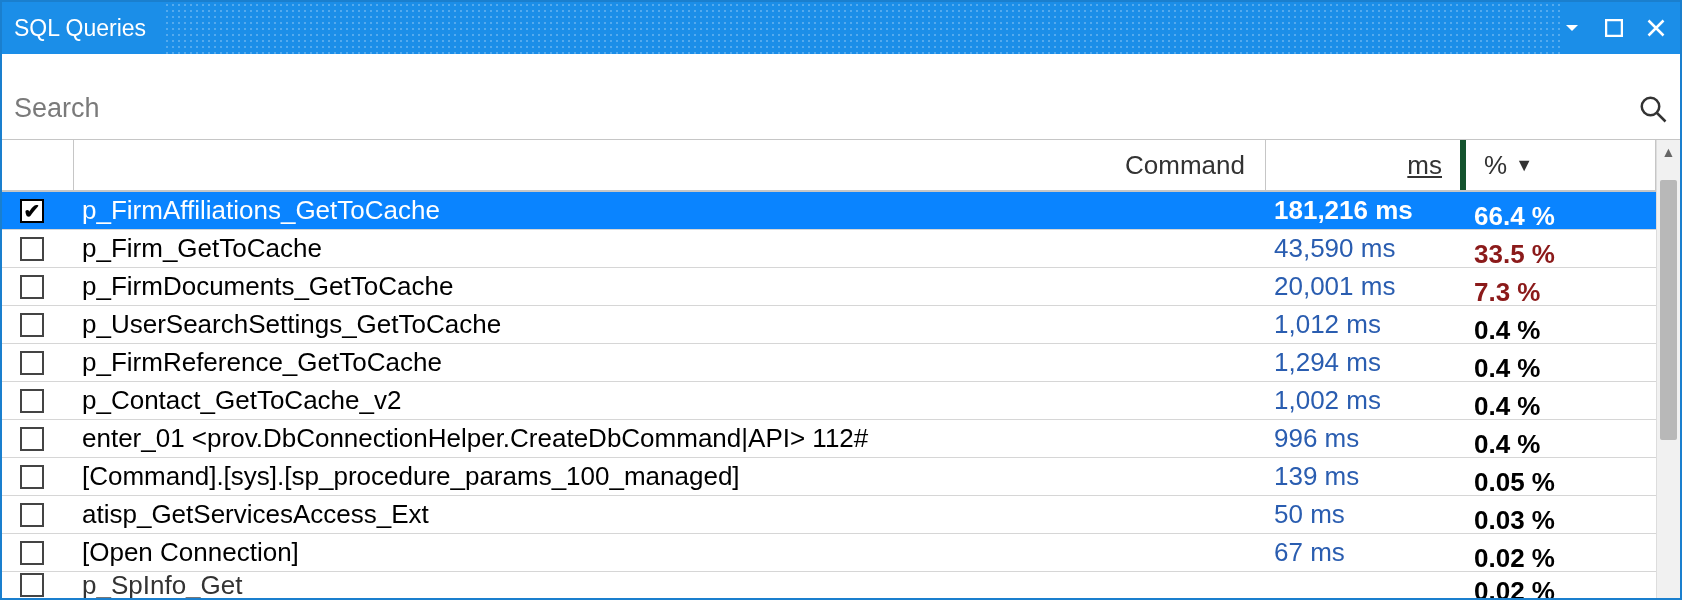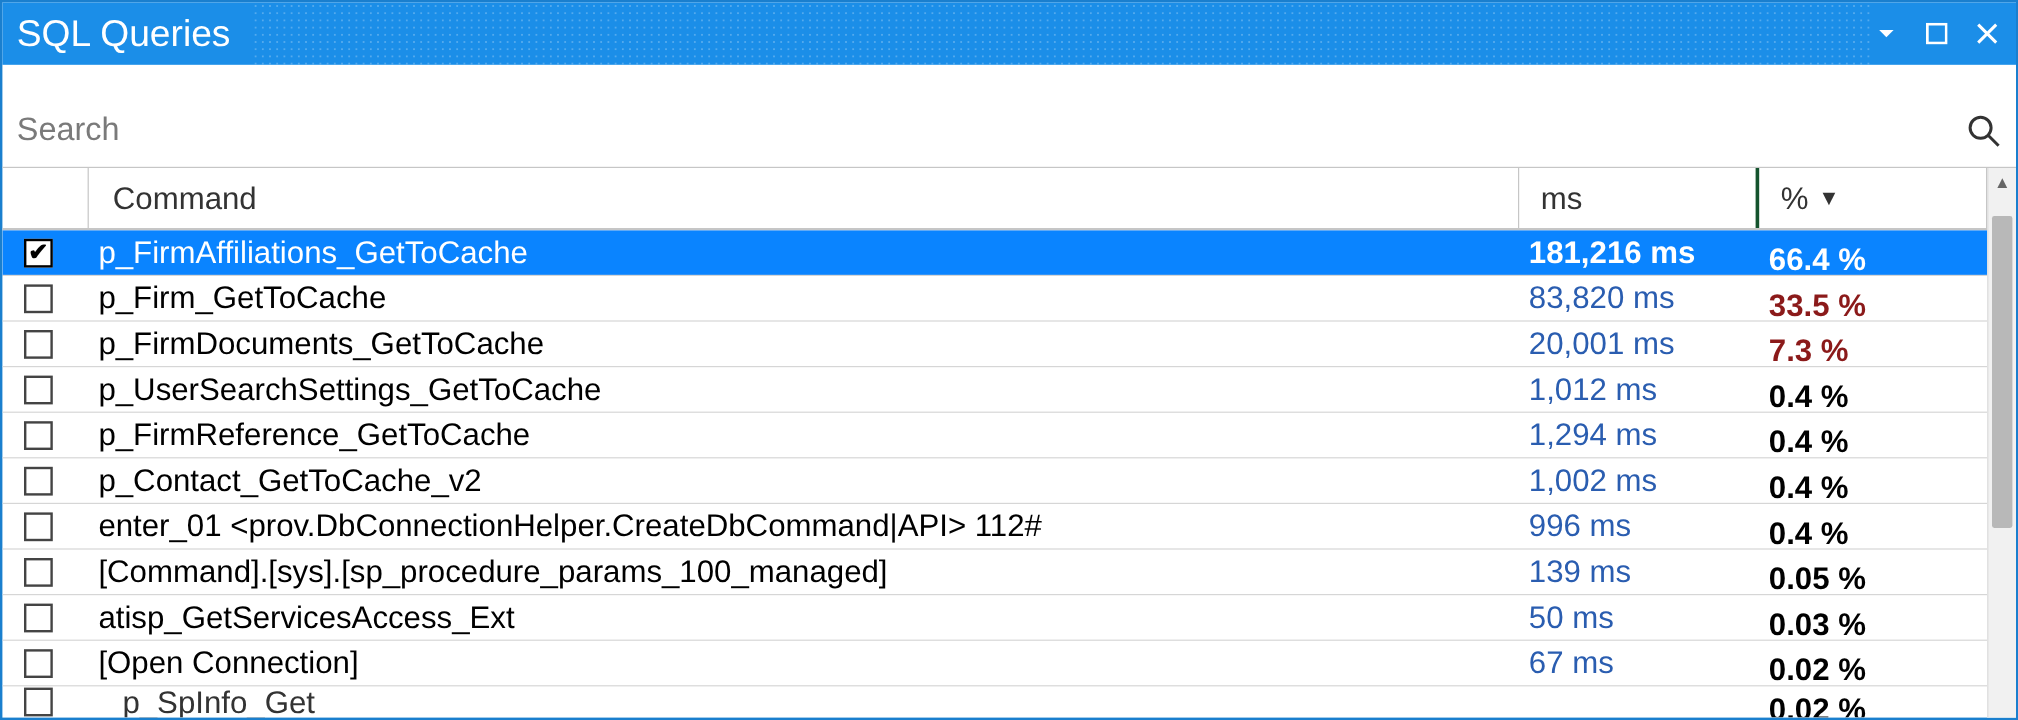--- a/index.html
+++ b/index.html
@@ -8,21 +8,21 @@
   .titlebar {
     background: linear-gradient(#2a97e8, #1a7fce);
     background: #1b8ee8;
     color: #fff;
     height: 56px;
     display: flex;
     align-items: center;
     padding: 0 12px;
     position: relative;
   }
-  .titlebar .title { font-size: 31px; font-weight: 400; }
+  .titlebar .title { font-size: 23px; font-weight: 400; }
   .titlebar .dots {
     flex: 1;
     height: 100%;
     margin-left: 18px;
     background-image: radial-gradient(rgba(255,255,255,0.25) 1px, transparent 1px);
     background-size: 6px 6px;
   }
   .titlebar .winbtns { display: flex; gap: 18px; align-items: center; color: #fff; }
   .winbtn { width: 24px; height: 24px; display:flex; align-items:center; justify-content:center; cursor:pointer; }
   .searchbar {
@@ -46,24 +46,25 @@
   .search-icon { width: 30px; height: 30px; color: #333; cursor: pointer; }
 
   .grid { flex: 1; position: relative; display: flex; }
   .grid-main { flex: 1; overflow: hidden; }
   .grid-header {
     display: flex;
     height: 52px;
     border-bottom: 2px solid #c6c6c6;
     font-size: 26px;
     color: #333;
+    text-align: right;
   }
   .col-check { width: 72px; border-right: 1px solid #c6c6c6; }
   .col-cmd { flex: 1; padding: 10px 20px; border-right: 1px solid #c6c6c6; }
-  .col-ms { width: 200px; padding: 10px 18px; border-right: 3px solid #14532d; }
+  .col-ms { width: 200px; padding: 10px 18px; border-right: 6px solid #14532d; text-decoration: underline; }
   .col-pct { width: 190px; padding: 10px 18px; border-right: 1px solid #c6c6c6; display:flex; align-items:center; gap:8px;}
   .sort-ind { font-size: 18px; }
   .rows { }
   .row {
     display: flex;
     height: 38px;
     align-items: center;
     border-bottom: 1px solid #d6d6d6;
     font-size: 26px;
   }
@@ -75,21 +76,21 @@
   .row.sel .cell-ms { color: #fff; font-weight: 600; }
   .row.sel .cell-pct { color: #fff; font-weight: 700; }
   .row.sel .cell-cmd { font-weight: 400; }
   .pct-high { color: #8b1a1a; }
   .checkbox {
     width: 24px; height: 24px; border: 2px solid #444; background: #fff; display:flex; align-items:center; justify-content:center;
   }
   .row.sel .checkbox { border-color: #000; background:#fff; }
   .checkmark { font-weight: 900; color:#000; font-size:20px; line-height:1; }
   .row.partial { height: 26px; overflow:hidden; border-bottom:none;}
-  .row.partial .cell-cmd { color:#333;margin-left:20px;}
+  .row.partial .cell-cmd { color:#333;}
   .scrollbar { width: 24px; background: #f1f1f1; border-left:1px solid #ddd; position:relative;}
   .scroll-arrow { position:absolute; left:0; right:0; height:24px; display:flex; align-items:center; justify-content:center; color:#666; font-size:14px; }
   .scroll-arrow.up { top:0; }
   .scroll-thumb { position:absolute; left:3px; right:3px; top:40px; height:260px; background:#b8b8b8; border-radius:2px;}
 </style>
 </head>
 <body>
 
 <div class="window">
   <div class="titlebar">
@@ -144,21 +145,21 @@
             </div>
             <div class="cell-cmd">p_FirmAffiliations_GetToCache</div>
             <div class="cell-ms">181,216 ms</div>
             <div class="cell-pct">66.4 %</div>
           </div>
           <div class="row">
             <div class="cell-check">
               <div class="checkbox"></div>
             </div>
             <div class="cell-cmd">p_Firm_GetToCache</div>
-            <div class="cell-ms">83,820 ms</div>
+            <div class="cell-ms">43,590 ms</div>
             <div class="cell-pct pct-high">33.5 %</div>
           </div>
           <div class="row">
             <div class="cell-check">
               <div class="checkbox"></div>
             </div>
             <div class="cell-cmd">p_FirmDocuments_GetToCache</div>
             <div class="cell-ms">20,001 ms</div>
             <div class="cell-pct pct-high">7.3 %</div>
           </div>

